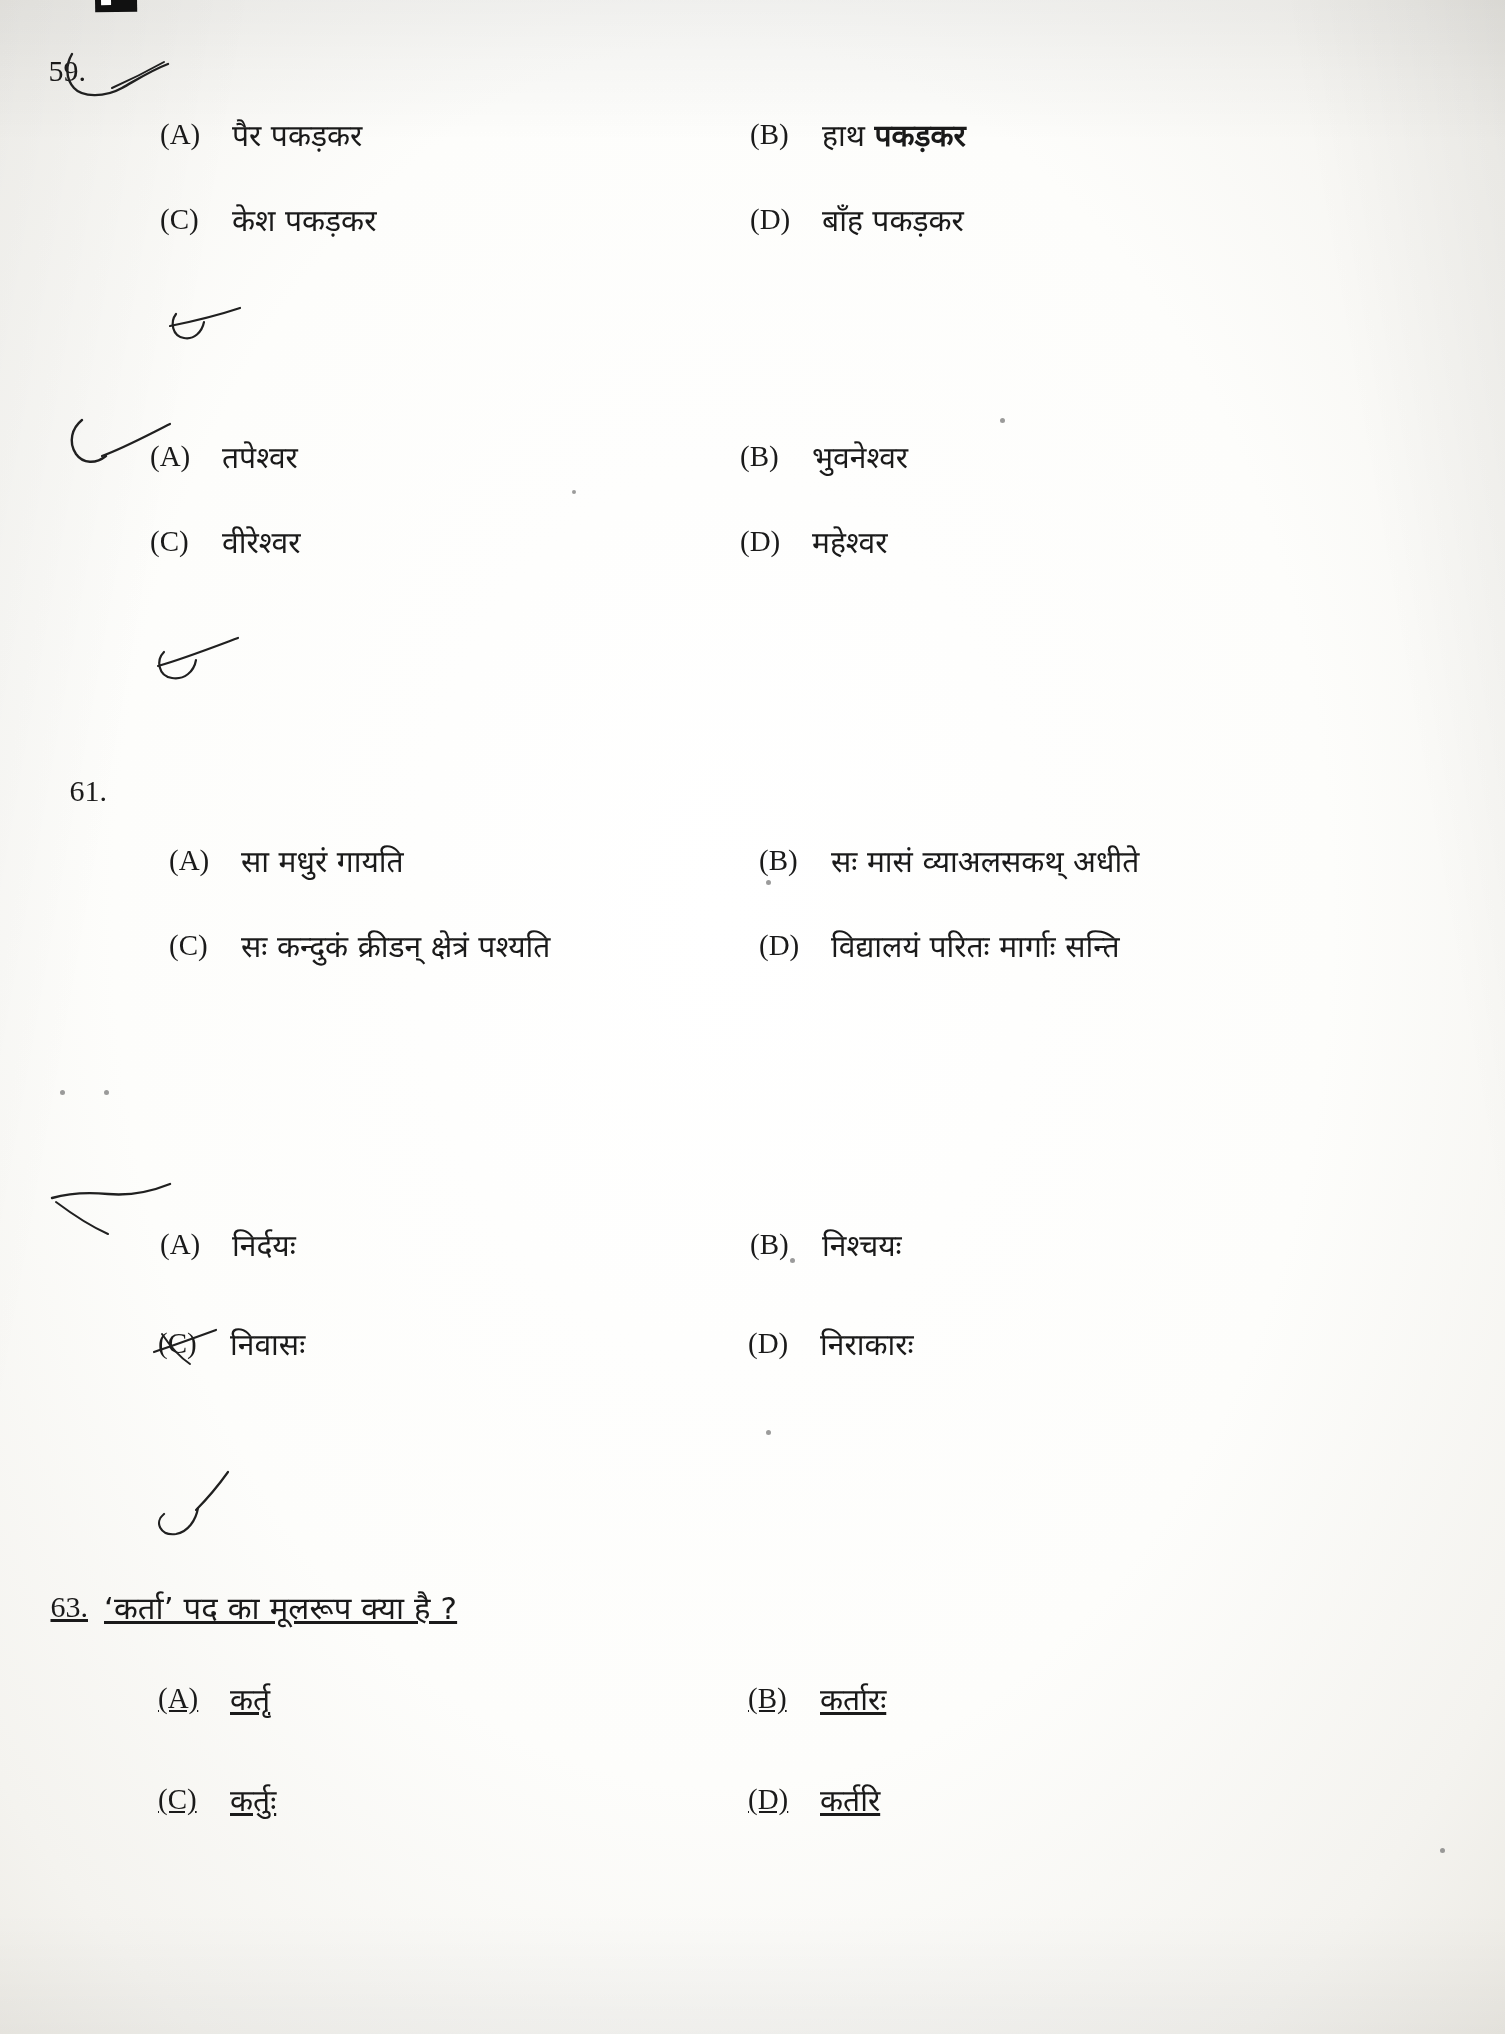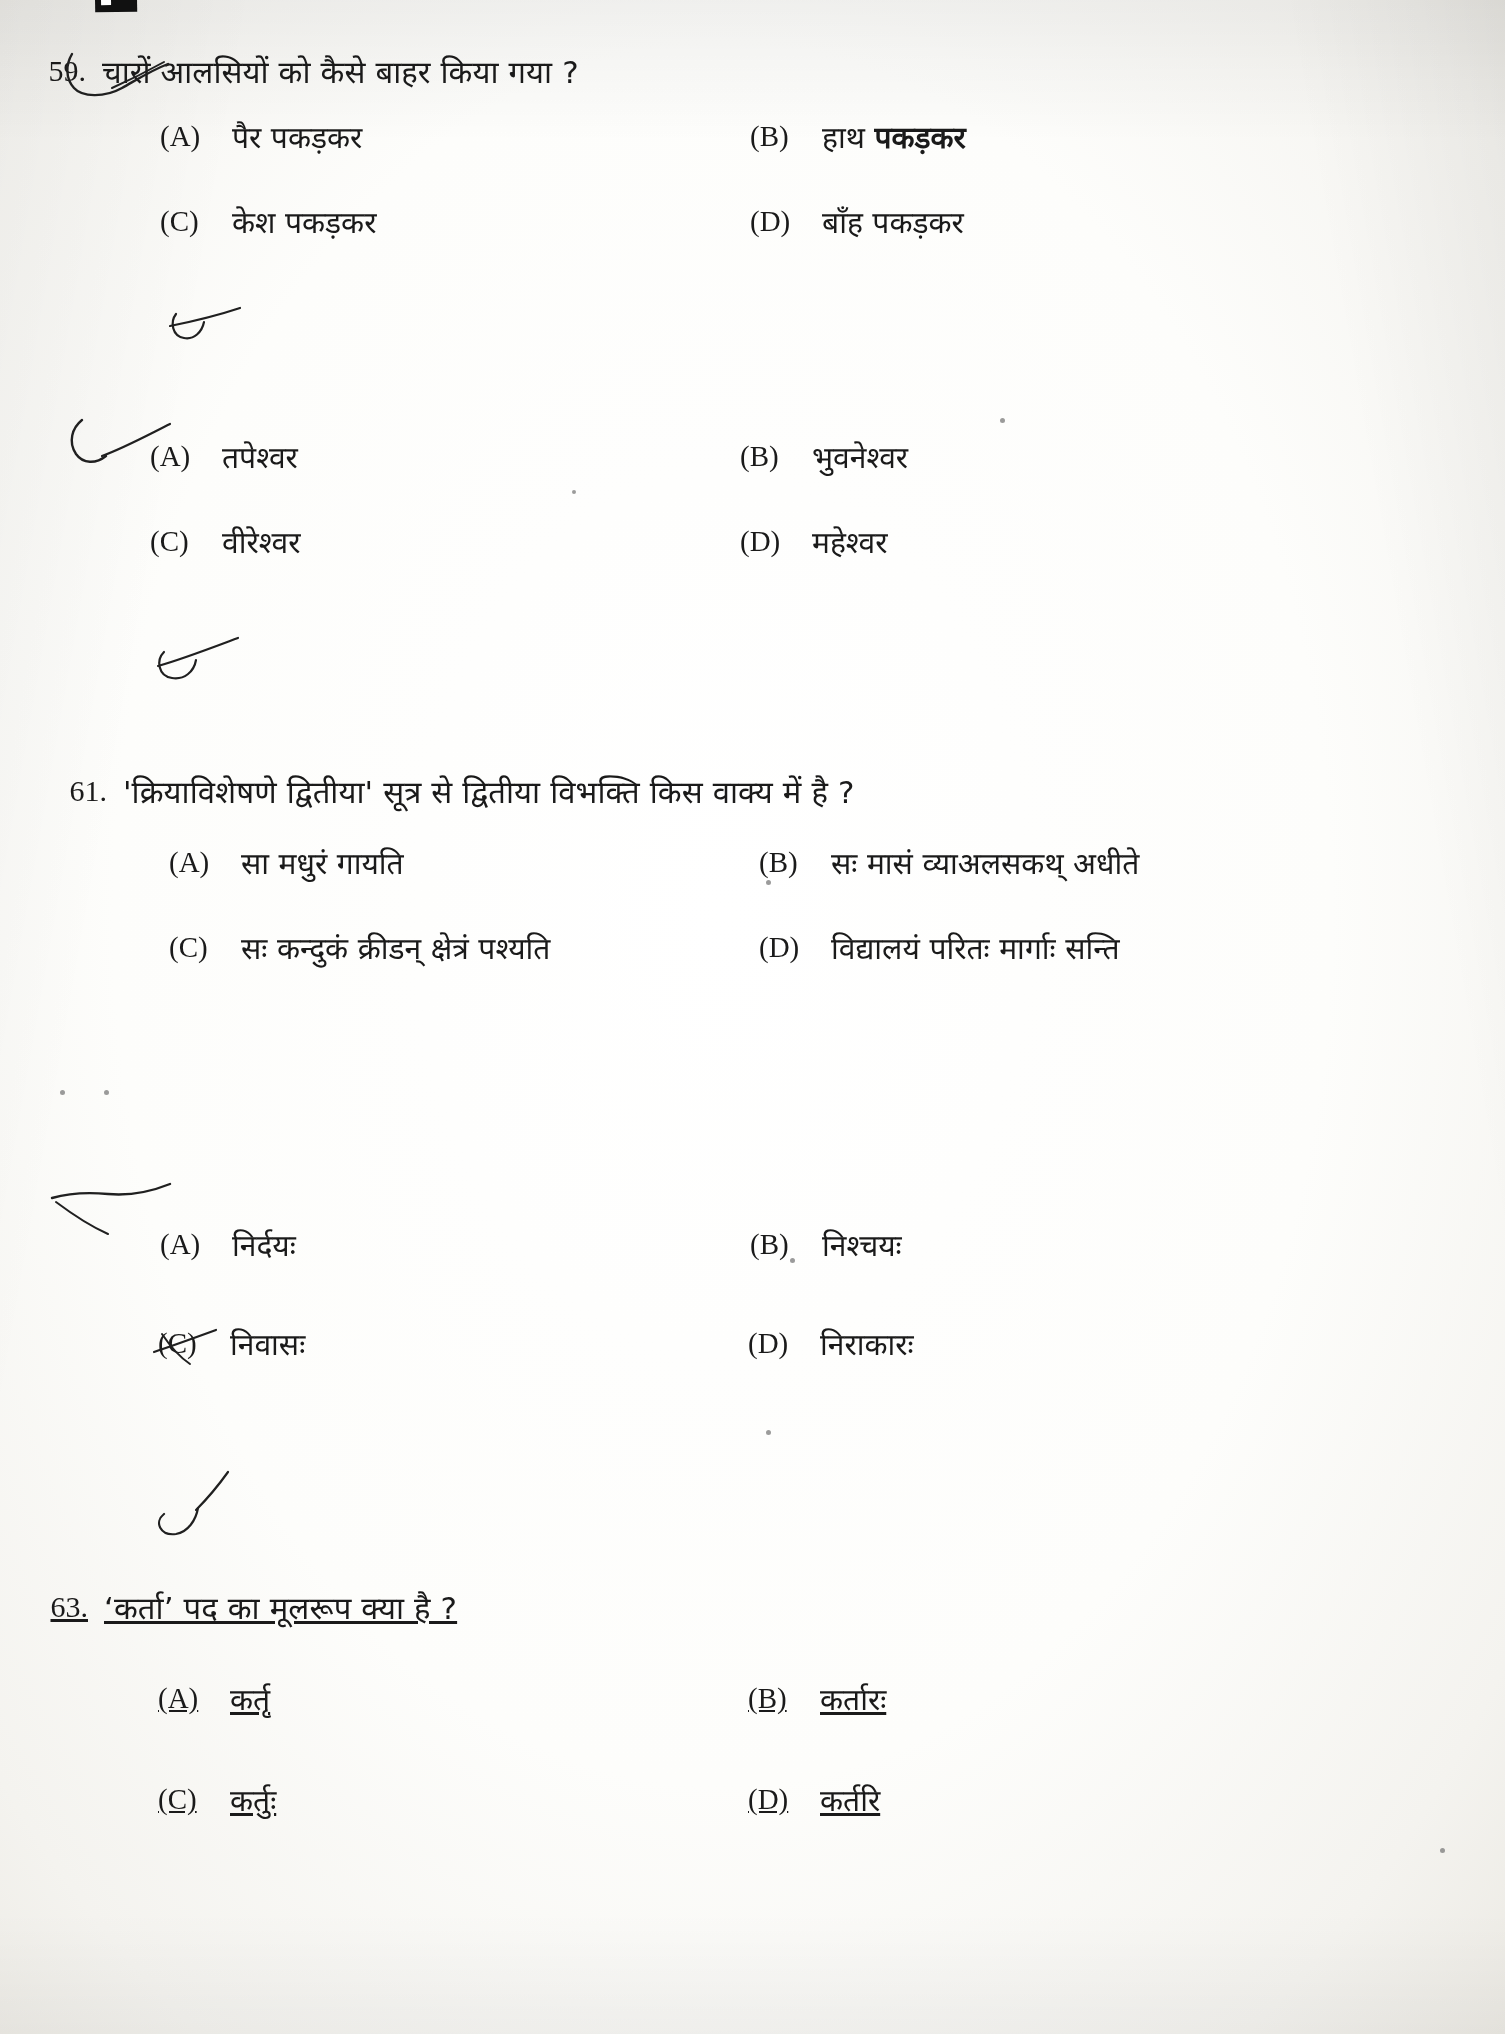--- a/index.html
+++ b/index.html
@@ -139,21 +139,20 @@
 
 <div class="content">
 
   <div class="top-mark">
     <div class="inner"></div>
   </div>
 
   <div class="q" style="top: 52px;">
     <div class="q-head">
       <div class="q-num">59.</div>
-      <div class="q-text">चारों आलसियों को कैसे बाहर किया गया ?</div>
     </div>
     <div class="opts">
       <div class="opt-row">
         <div class="opt left">
           <span class="opt-key">(A)</span>
           <span class="opt-label">पैर पकड़कर</span>
         </div>
         <div class="opt right">
           <span class="opt-key">(B)</span>
           <span class="opt-label">हाथ <span class="bold-word">पकड़कर</span></span>
@@ -193,21 +192,20 @@
           <span class="opt-key">(D)</span>
           <span class="opt-label">महेश्वर</span>
         </div>
       </div>
     </div>
   </div>
 
   <div class="q" style="top: 772px; margin-left: 19px;">
     <div class="q-head">
       <div class="q-num" style="width:88px;">61.</div>
-      <div class="q-text">'क्रियाविशेषणे द्वितीया' सूत्र से द्वितीया विभक्ति किस वाक्य में है ?</div>
     </div>
     <div class="opts" style="margin-top:32px;">
       <div class="opt-row">
         <div class="opt left" style="padding-left:150px;">
           <span class="opt-key">(A)</span>
           <span class="opt-label">सा मधुरं गायति</span>
         </div>
         <div class="opt right">
           <span class="opt-key">(B)</span>
           <span class="opt-label">सः मासं व्याअलसकथ् अधीते</span>

